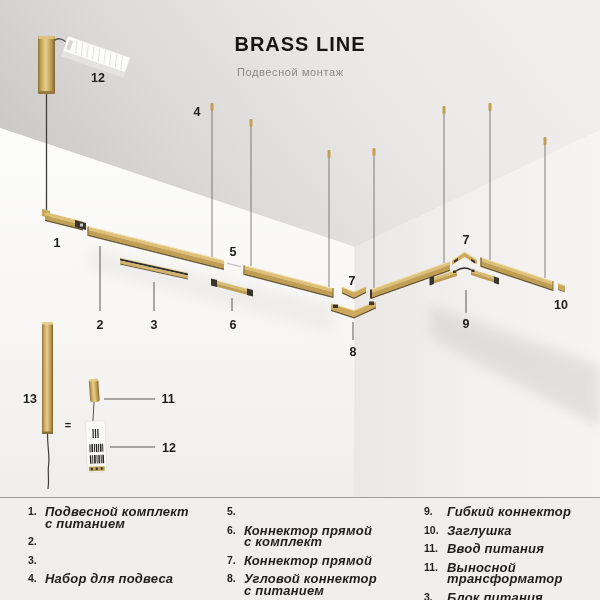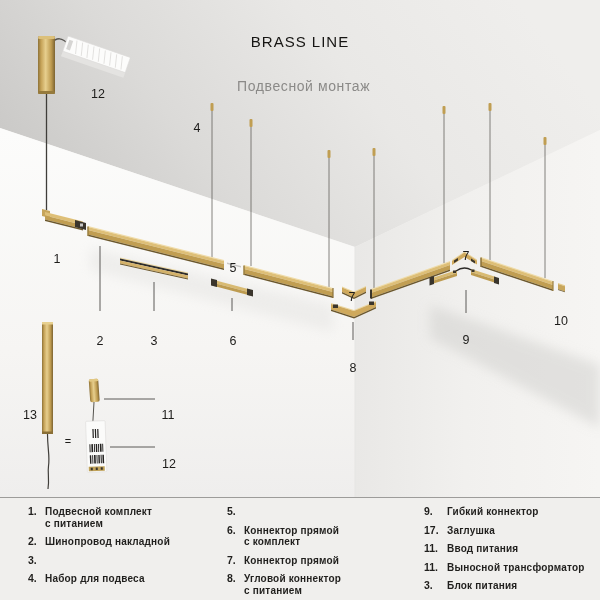--- a/index.html
+++ b/index.html
@@ -7,49 +7,48 @@
     width:600px;height:600px;overflow:hidden;position:relative;
     background:#f0efed;
     font-family:"Liberation Sans","DejaVu Sans",sans-serif;
     -webkit-font-smoothing:antialiased;
   }
   .stage{position:absolute;inset:0;width:600px;height:600px;}
   svg.scene{position:absolute;left:0;top:0;}
   
   .title{
     position:absolute;left:0;right:0;top:33px;text-align:center;
-    font-size:15px;font-weight:400;letter-spacing:1px;color:#161513;
+    font-size:20px;font-weight:700;letter-spacing:1px;color:#161513;
   }
   .subtitle{
-    position:absolute;left:237px;top:78px;text-align:right;
-    font-size:14px;font-weight:500;letter-spacing:.6px;color:#8b8a88;
+    position:absolute;left:237px;top:66px;text-align:right;
+    font-size:11px;font-weight:500;letter-spacing:.6px;color:#8b8a88;
   }
   
   .co{
     position:absolute;transform:translate(-50%,-50%);
-    font-size:12.5px;font-weight:400;color:#1d1c1a;line-height:1;
+    font-size:12.5px;font-weight:700;color:#1d1c1a;line-height:1;
     white-space:nowrap;
-    margin-top:16px;
   }
   .co.eq{font-size:11px;}
   
   .legend-rule{position:absolute;left:0;top:497px;width:600px;height:1px;background:#9d9c9a;}
   .legend-col{position:absolute;top:506px;}
   .legend-col.c1{left:28px;width:195px;}
   .legend-col.c2{left:227px;width:192px;}
   .legend-col.c3{left:424px;width:172px;}
   .li{display:flex;margin-bottom:7px;}
   .ln{
     flex:0 0 auto;font-size:10.5px;font-weight:700;color:#201f1d;line-height:11.5px;
   }
   .c1 .ln,.c2 .ln{width:17px;}
   .c3 .ln{width:23px;}
   .lt{
-    font-size:10px;font-weight:700;color:#201f1d;line-height:11.5px;
-    letter-spacing:.2px;white-space:pre-line;
+    font-size:13px;font-weight:700;color:#201f1d;line-height:11.5px;
+    letter-spacing:.2px;white-space:pre-line;font-style:italic;
   }
 </style>
 </head>
 <body>
 
 <div class="stage">
 
   <svg class="scene" width="600" height="497" viewBox="0 0 600 497">
     <defs>
       <linearGradient id="ceilGrad" gradientUnits="userSpaceOnUse" x1="30" y1="280" x2="470" y2="-60">
@@ -308,21 +307,20 @@
   <div class="legend-rule"></div>
 
   <div class="legend-col c1">
     <div class="li">
       <span class="ln">1.</span>
       <span class="lt">Подвесной комплект
 с питанием</span>
     </div>
     <div class="li">
       <span class="ln">2.</span>
-      <span class="lt">Шинопровод накладной</span>
     </div>
     <div class="li">
       <span class="ln">3.</span>
     </div>
     <div class="li">
       <span class="ln">4.</span>
       <span class="lt">Набор для подвеса</span>
     </div>
   </div>
 
@@ -345,21 +343,21 @@
 с питанием</span>
     </div>
   </div>
 
   <div class="legend-col c3">
     <div class="li">
       <span class="ln">9.</span>
       <span class="lt">Гибкий коннектор</span>
     </div>
     <div class="li">
-      <span class="ln">17.</span>
+      <span class="ln">10.</span>
       <span class="lt">Заглушка</span>
     </div>
     <div class="li">
       <span class="ln">11.</span>
       <span class="lt">Ввод питания</span>
     </div>
     <div class="li">
       <span class="ln">11.</span>
       <span class="lt">Выносной трансформатор</span>
     </div>

